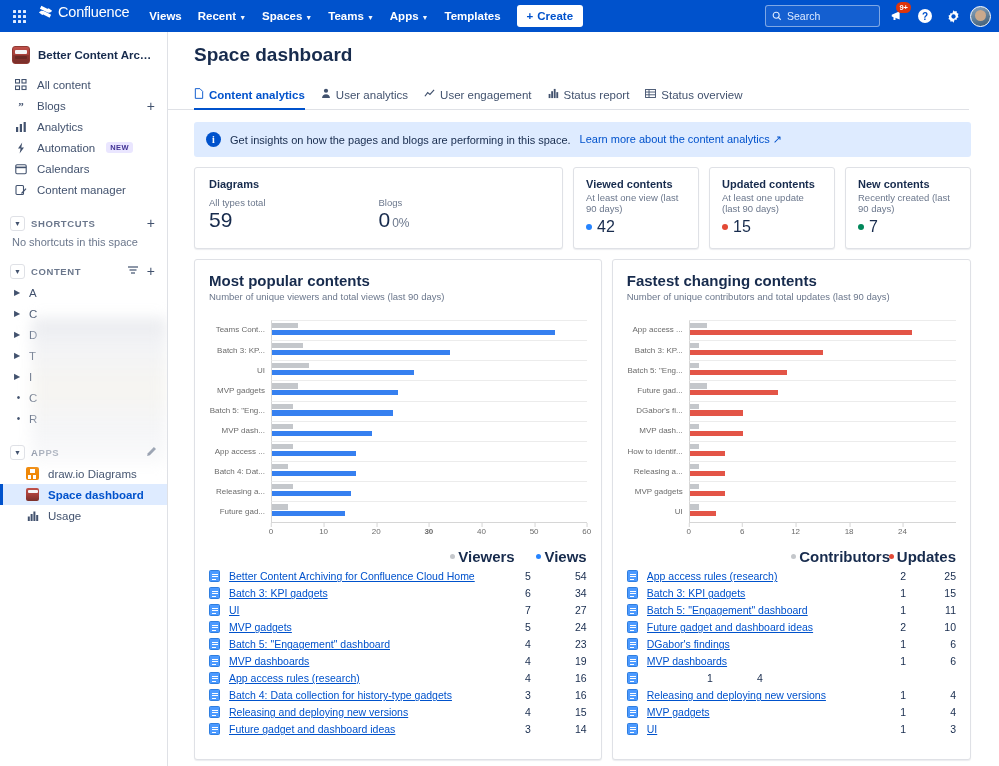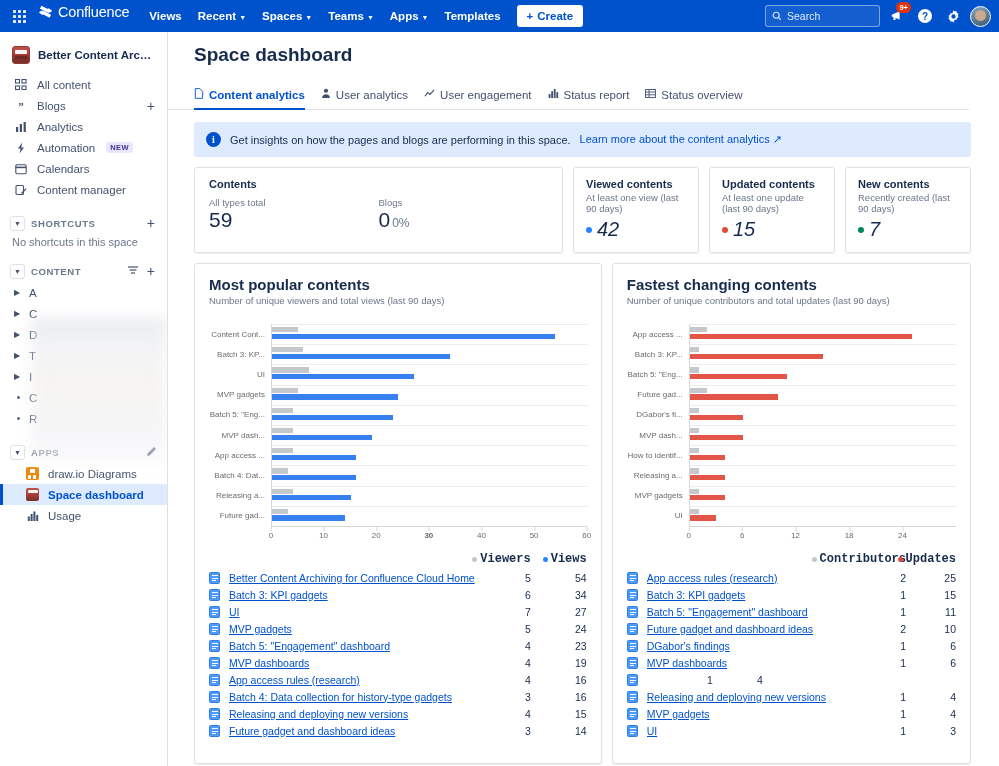--- a/index.html
+++ b/index.html
@@ -211,21 +211,21 @@
   #card-contents { flex: 0 0 369px; padding: 10px 14px 12px 14px; }
   .contents-metrics { display: flex; margin-top: 7px; }
   .cm { flex: 1; }
   .cm-label { font-size: 9.5px; color: #6B778C; }
   .cm-value { font-size: 21px; color: #172B4D; margin-top: 1px; line-height: 1.05; }
   .cm-value.link { color: #0052CC; }
   .cm-pct { font-size: 12px; color: #6B778C; margin-left: 2px; }
   .card-kpi { flex: 1; padding: 10px 12px 12px 12px; }
   .kpi-row { display: flex; align-items: center; gap: 5px; margin-top: 5px; }
   .kpi-dot { width: 6px; height: 6px; border-radius: 50%; flex: 0 0 6px; }
-  .kpi-val { font-size: 20px; color: #172B4D; line-height: 1.05; font-style: italic; }
+  .kpi-val { font-size: 16px; color: #172B4D; line-height: 1.05; }
 
   .panels { display: flex; gap: 10px; padding: 10px 28px 0 26px; }
   .panel {
     flex: 1; background: #fff; border: 1px solid #DFE1E6; border-radius: 3px;
     box-shadow: 0 1px 1px rgba(9,30,66,.08); padding: 12px 14px 14px 14px;
     height: 501px;
   }
   .panel-title { font-size: 15px; font-weight: bold; color: #172B4D; }
   .panel-sub { font-size: 9.5px; color: #6B778C; margin-top: 2px; }
 
@@ -262,23 +262,22 @@
   }
   .tick::before {
     content:""; position: absolute; left: 50%; top: -4px; width: 1px;
     height: 4px; background: #D6D6D6;
   }
 
   
   .tbl { margin-top: 6px; }
   .tbl-head {
     display: flex; align-items: center; justify-content: flex-end;
-    gap: 0; padding-bottom: 3px; font-size: 12px; font-weight: bold;
+    gap: 16px; padding-bottom: 3px; font-size: 15px; font-weight: bold;
     color: #172B4D;
-    font-family: Liberation Mono, monospace;
   }
   .th-name { flex: 1; }
   .th-metric {
     width: 56px; text-align: right; display: flex; align-items: center;
     justify-content: flex-end; gap: 3px;
   }
   .th-dot { width: 5px; height: 5px; border-radius: 50%; flex: 0 0 5px; }
   .trow {
     display: flex; align-items: center; height: 17px; font-size: 10.5px;
   }
@@ -599,21 +598,21 @@
   </div>
 
   <div class="banner">
     <span class="banner-ico">i</span>
     <span>Get insights on how the pages and blogs are performing in this space.</span>
     <a href="#"><span>Learn more about the content analytics</span> <span>↗</span></a>
   </div>
 
   <div class="cards">
     <div class="card" id="card-contents">
-      <div class="card-title">Contents</div>
+      <div class="card-title">Diagrams</div>
       <div class="contents-metrics">
         <div class="cm">
           <div class="cm-label">All types total</div>
           <div class="cm-value">59</div>
         </div>
         <div class="cm">
           <div class="cm-label">Blogs</div>
           <div class="cm-value"><span>0</span><span class="cm-pct">0%</span></div>
         </div>
       </div>
@@ -649,21 +648,21 @@
 
   <div class="panels">
 
     <div class="panel">
       <div class="panel-title">Most popular contents</div>
       <div class="panel-sub">Number of unique viewers and total views (last 90 days)</div>
 
       <div class="chart">
         <div class="chart-rows" id="rows-popular">
             <div class="crow">
-              <div class="crow-label">Content Cont...</div>
+              <div class="crow-label">Teams Cont...</div>
               <div class="crow-plot">
                 <div class="bar secondary" title="Viewers: 5" style="width: 8.33333%;"></div>
                 <div class="bar primary-blue" title="Views: 54" style="width: 90%;"></div>
               </div>
             </div>
             <div class="crow">
               <div class="crow-label">Batch 3: KP...</div>
               <div class="crow-plot">
                 <div class="bar secondary" title="Viewers: 6" style="width: 10%;"></div>
                 <div class="bar primary-blue" title="Views: 34" style="width: 56.6667%;"></div>

